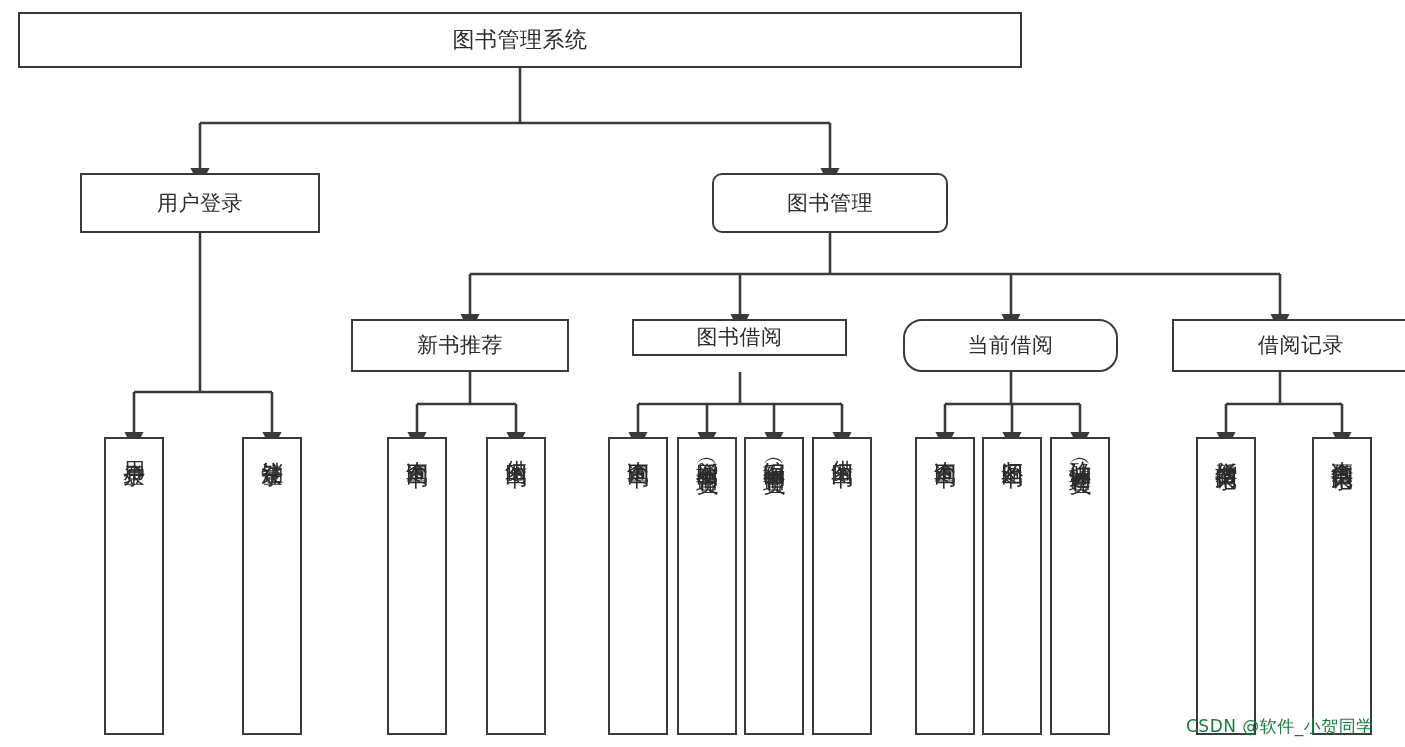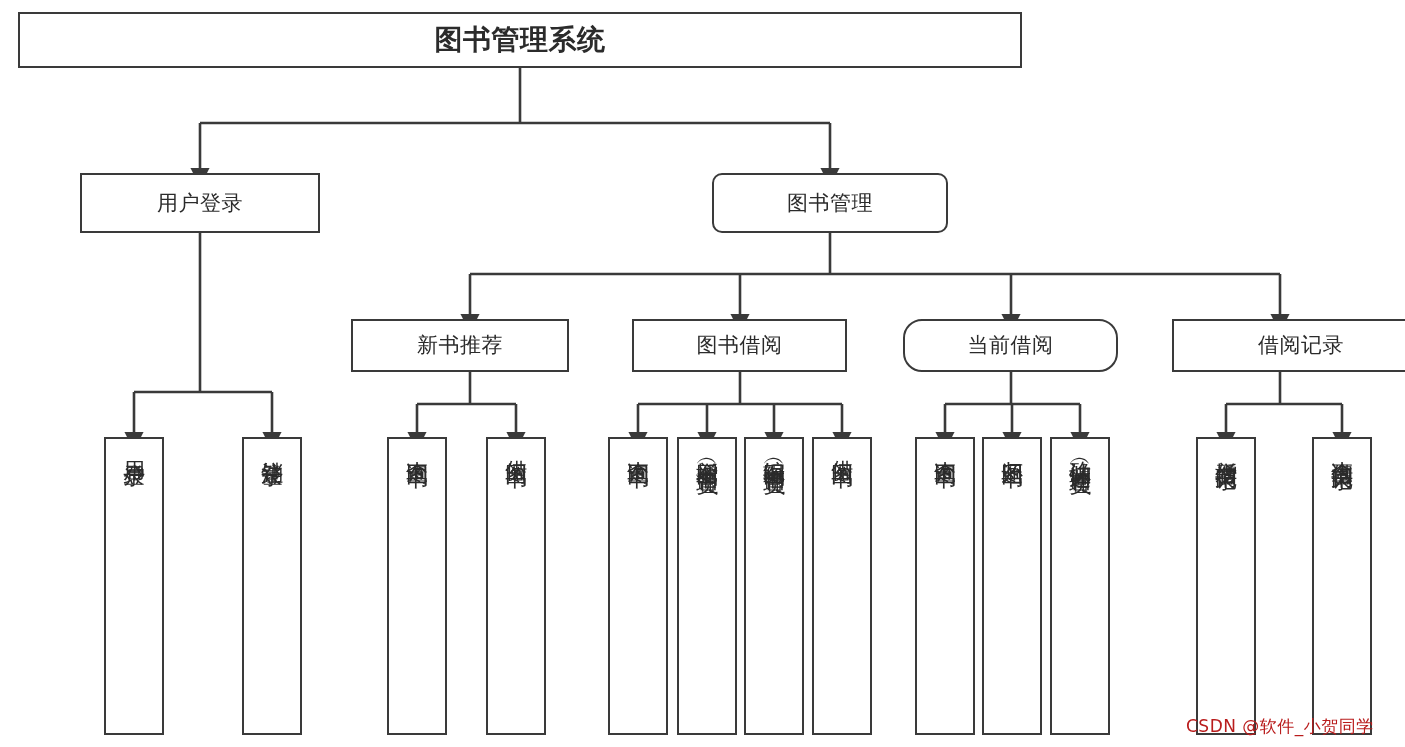--- a/index.html
+++ b/index.html
@@ -42,43 +42,42 @@
     text-align: center;
     line-height: 1.18;
     letter-spacing: 0.5px;
     white-space: nowrap;
   }
   
   .node.horiz .node-label {
     font-size: 21px;
   }
   .node.root .node-label {
-    font-size: 28px;
-    font-weight: bold;
+    font-size: 22px;
   }
   
   .node.vert {
     align-items: flex-start;
     justify-content: center;
     padding-top: 4px;
   }
   .node.vert .node-label {
     writing-mode: vertical-rl;
     text-orientation: upright;
     font-size: 22px;
     line-height: 1.02;
     letter-spacing: 2px;
     white-space: nowrap;
   }
   .watermark {
     position: absolute;
     left: 1186px;
     top: 715px;
     font-size: 17px;
-    color: #b91c1c;
+    color: #15803d;
     letter-spacing: 0.5px;
     white-space: nowrap;
     z-index: 5;
     font-family: "DejaVu Sans", "Liberation Sans", sans-serif;
   }
 </style>
 </head>
 <body>
 
 <div id="diagram-root">
@@ -132,21 +131,21 @@
       </div>
       <div class="node horiz" style="left: 80px; top: 173px; width: 240px; height: 60px;">
         <span class="node-label">用户登录</span>
       </div>
       <div class="node horiz" style="left: 712px; top: 173px; width: 236px; height: 60px; border-radius: 10px;">
         <span class="node-label">图书管理</span>
       </div>
       <div class="node horiz" style="left: 351px; top: 319px; width: 218px; height: 53px;">
         <span class="node-label">新书推荐</span>
       </div>
-      <div class="node horiz" style="left: 632px; top: 319px; width: 215px; height: 53px;">
+      <div class="node horiz" style="left: 632px; top: 319px; width: 215px; height: 37px;">
         <span class="node-label">图书借阅</span>
       </div>
       <div class="node horiz" style="left: 903px; top: 319px; width: 215px; height: 53px; border-radius: 19px;">
         <span class="node-label">当前借阅</span>
       </div>
       <div class="node horiz" style="left: 1172px; top: 319px; width: 258px; height: 53px;">
         <span class="node-label">借阅记录</span>
       </div>
       <div class="node vert" style="left: 104px; top: 437px; width: 60px; height: 298px;">
         <span class="node-label">用户登录</span>

